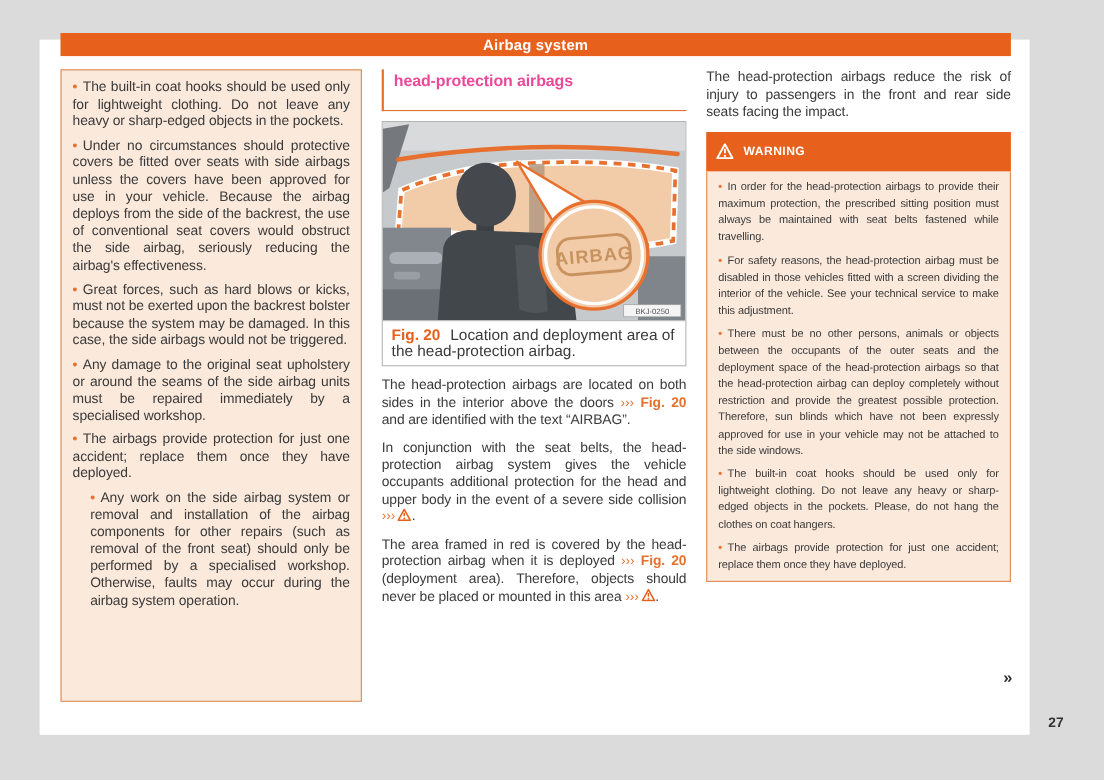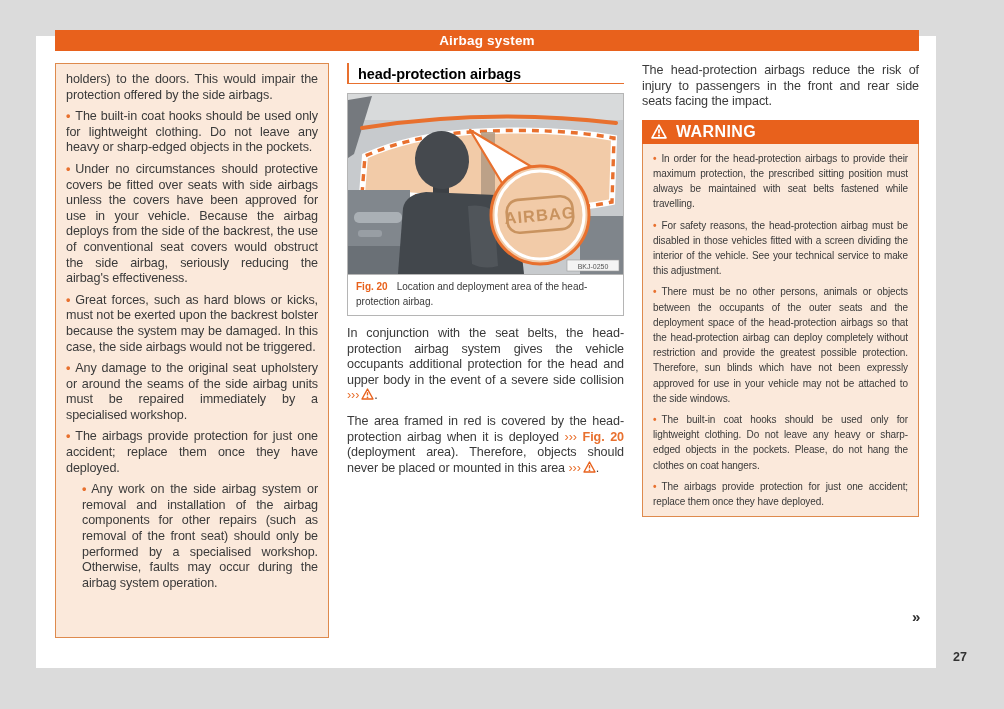--- a/index.html
+++ b/index.html
@@ -33,42 +33,42 @@
   .body-p{
     margin:0 0 6px 0;
     font-size:12.6px;line-height:15.6px;
     text-align:justify;letter-spacing:-0.1px;
   }
   .body-p:last-child{margin-bottom:0;margin-left:16px;}
   .dot{color:#E8702E;font-weight:bold;margin-right:5px;}
 
   .section-heading{
     border-left:2px solid #E8702E;border-bottom:1px solid #E8702E;
-    padding:3px 0 1px 9px;margin:0;
-    font-size:14.5px;font-weight:bold;color:#000000;letter-spacing:-0.1px;
+    padding:3px 0 18px 9px;margin:0;
+    font-size:14.5px;font-weight:bold;color:#ec4899;letter-spacing:-0.1px;
   }
   .figure-wrap{
     margin-top:9px;border:1px solid #B5B5B5;background:#fff;
   }
   .figure-wrap svg{display:block;}
   .fig-caption{
     border-top:1px solid #B5B5B5;
-    padding:5px 8px 6px 8px;font-size:10px;line-height:14.5px;color:#3A3A3A;
+    padding:5px 8px 6px 8px;font-size:14px;line-height:14.5px;color:#3A3A3A;
   }
   .fig-label{color:#E8611C;font-weight:bold;margin-right:9px;}
   .mid-text .body-p{margin:10px 0 0 0;}
   .ref{color:#E8702E;white-space:nowrap;}
   .ref b{font-weight:bold;}
   .warn-inline{vertical-align:-1px;margin-left:2px;}
 
   .warning-box{margin-top:10px;}
   .warning-head{
-    background:#E8611C;color:#fff;height:24px;
+    background:#E8611C;color:#fff;height:36px;
     display:flex;align-items:center;gap:9px;padding:0 9px;
-    font-size:16px;font-weight:bold;letter-spacing:.4px;
+    font-size:11px;font-weight:bold;letter-spacing:.4px;
   }
   .warning-body{
     background:#FBE9DB;border:1px solid #DE8A4D;border-top:none;
     padding:7px 10px 7px 10px;height:auto;
   }
   .warning-body .body-p{margin:0 0 6px 0;font-size:10px;line-height:15.2px;}
   .warning-body .body-p:last-child{margin-bottom:0;}
 
   .cont-mark{
     position:absolute;left:876px;top:572px;
@@ -83,21 +83,20 @@
 <body>
 
 <div class="page">
 
   <div class="title-bar">
     <span>Airbag system</span>
   </div>
 
   <div class="col col-left">
     <div class="note-box">
-      <p class="body-p"><span>holders) to the doors. This would impair the protection offered by the side airbags.</span></p>
       <p class="body-p"><span class="dot">•</span><span>The built-in coat hooks should be used only for lightweight clothing. Do not leave any heavy or sharp-edged objects in the pockets.</span></p>
       <p class="body-p"><span class="dot">•</span><span>Under no circumstances should protective covers be fitted over seats with side airbags unless the covers have been approved for use in your vehicle. Because the airbag deploys from the side of the backrest, the use of conventional seat covers would obstruct the side airbag, seriously reducing the airbag's effectiveness.</span></p>
       <p class="body-p"><span class="dot">•</span><span>Great forces, such as hard blows or kicks, must not be exerted upon the backrest bolster because the system may be damaged. In this case, the side airbags would not be triggered.</span></p>
       <p class="body-p"><span class="dot">•</span><span>Any damage to the original seat upholstery or around the seams of the side airbag units must be repaired immediately by a specialised workshop.</span></p>
       <p class="body-p"><span class="dot">•</span><span>The airbags provide protection for just one accident; replace them once they have deployed.</span></p>
       <p class="body-p"><span class="dot">•</span><span>Any work on the side airbag system or removal and installation of the airbag components for other repairs (such as removal of the front seat) should only be performed by a specialised workshop. Otherwise, faults may occur during the airbag system operation.</span></p>
     </div>
   </div>
 
   <div class="col col-mid">
@@ -147,20 +146,21 @@
 
         <rect x="219" y="166" width="52" height="11" fill="#F4F4F4" stroke="#9A9A9A" stroke-width="0.6"></rect>
         <text x="245" y="174.5" text-anchor="middle" font-family="Liberation Sans, sans-serif" font-size="7" fill="#555">BKJ-0250</text>
       </svg>
       <div class="fig-caption">
         <span class="fig-label">Fig. 20</span><span>Location and deployment area of the head-protection airbag.</span>
       </div>
     </div>
 
     <div class="mid-text">
+      <p class="body-p"><span>The head-protection airbags are located on both sides in the interior above the doors </span><span class="ref"><span>›››</span> <b>Fig. 20</b></span><span> and are identified with the text “AIRBAG”.</span></p>
 
       <p class="body-p"><span>In conjunction with the seat belts, the head-protection airbag system gives the vehicle occupants additional protection for the head and upper body in the event of a severe side collision </span><span class="ref"><span>›››</span><svg class="warn-inline" width="13" height="12" viewBox="0 0 13 12">
               <path d="M6.5 1 L12 11 L1 11 Z" fill="none" stroke="#E8611C" stroke-width="1.4" stroke-linejoin="round"></path>
               <line x1="6.5" y1="4.2" x2="6.5" y2="7.4" stroke="#E8611C" stroke-width="1.4"></line>
               <circle cx="6.5" cy="9.3" r="0.9" fill="#E8611C"></circle>
             </svg></span><span>.</span></p>
 
       <p class="body-p"><span>The area framed in red is covered by the head-protection airbag when it is deployed </span><span class="ref"><span>›››</span> <b>Fig. 20</b></span><span> (deployment area). Therefore, objects should never be placed or mounted in this area </span><span class="ref"><span>›››</span><svg class="warn-inline" width="13" height="12" viewBox="0 0 13 12">
               <path d="M6.5 1 L12 11 L1 11 Z" fill="none" stroke="#E8611C" stroke-width="1.4" stroke-linejoin="round"></path>
               <line x1="6.5" y1="4.2" x2="6.5" y2="7.4" stroke="#E8611C" stroke-width="1.4"></line>

